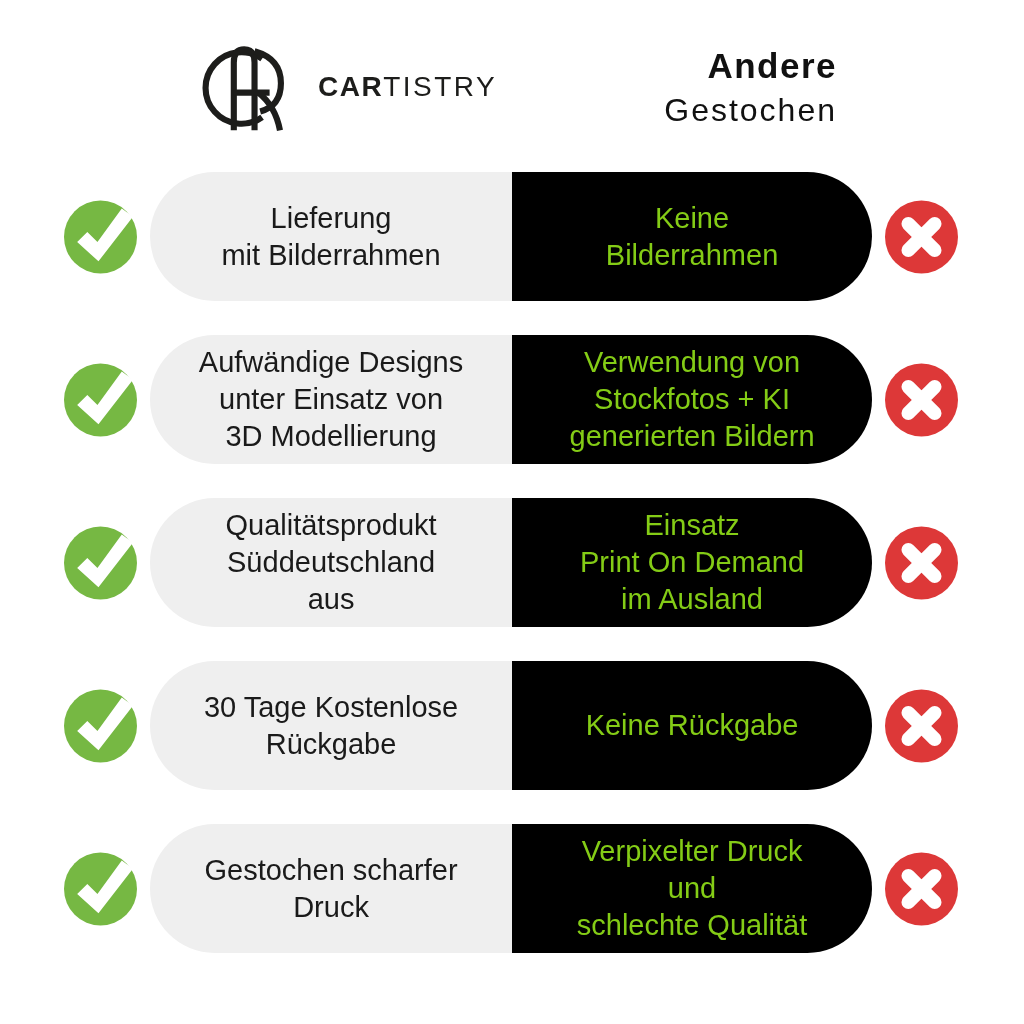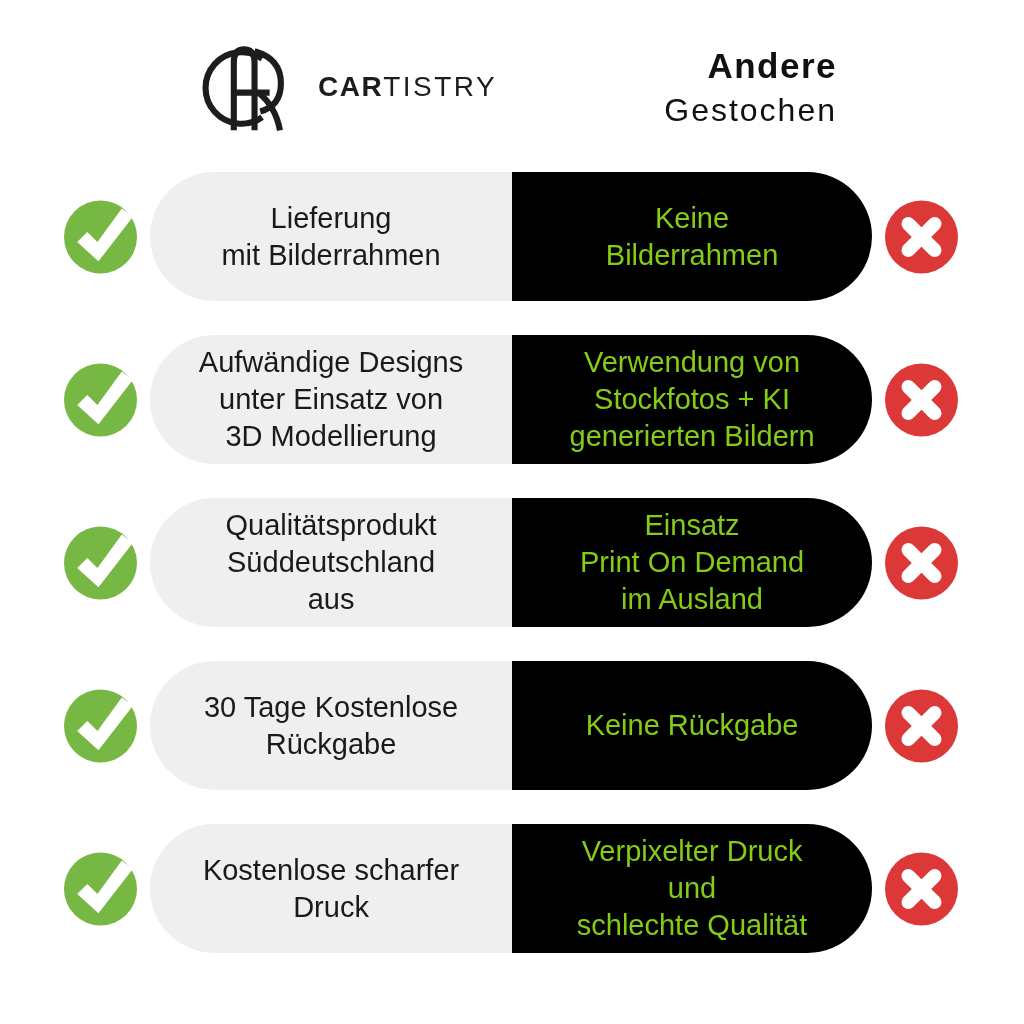--- a/index.html
+++ b/index.html
@@ -206,21 +206,21 @@
     </div>
 
     <div class="row">
       <svg class="badge badge-check" viewBox="0 0 72 72" aria-hidden="true">
         <circle class="check-circle" cx="36" cy="36" r="36"></circle>
         <polygon fill="#ffffff" points="13,41 23,31 33,41 57,8 68,16 34,60"></polygon>
       </svg>
       <div class="pill">
         <div class="pill-left">
           <div class="cell-text">
-              <div class="line"><span class="b">Kostenlose scharfer</span></div>
+              <div class="line"><span class="b">Gestochen scharfer</span></div>
               <div class="line"><span>Druck</span></div>
             </div>
         </div>
         <div class="pill-right">
           <div class="cell-text">
               <div class="line"><span class="b">Verpixelter</span><span> Druck</span></div>
               <div class="line"><span>und</span></div>
               <div class="line"><span class="b">schlechte Qualität</span></div>
             </div>
         </div>

